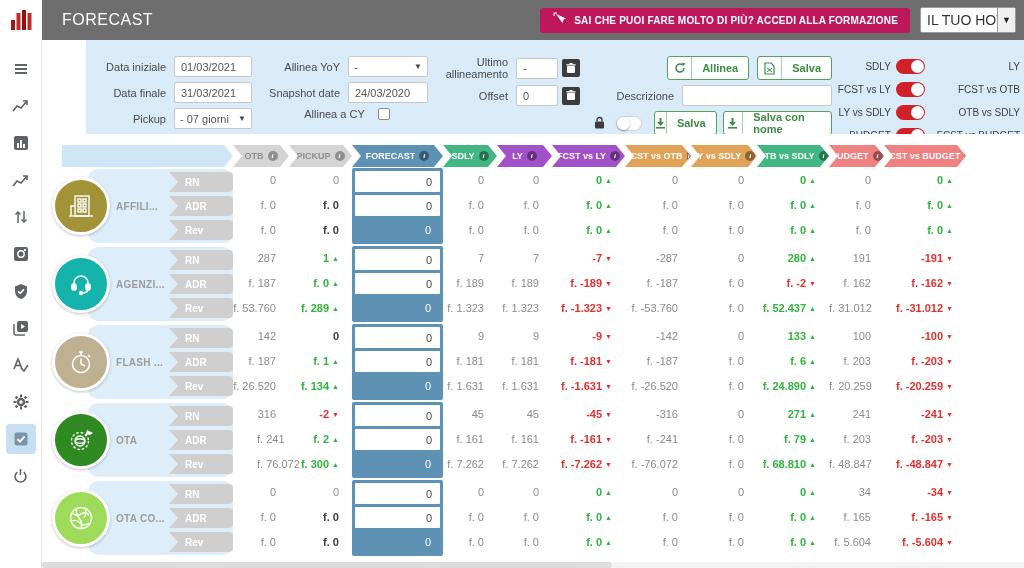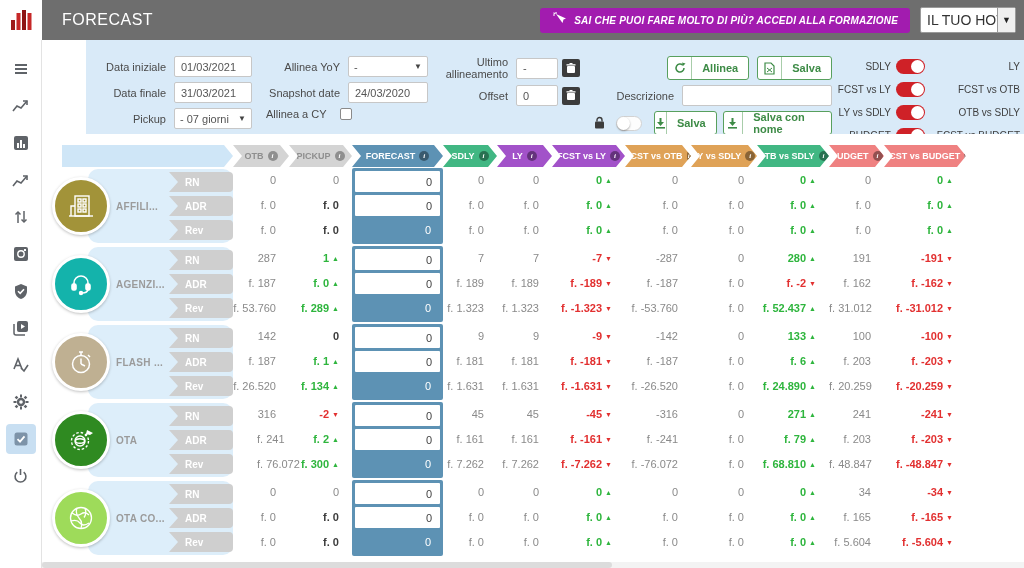--- a/index.html
+++ b/index.html
@@ -13,22 +13,22 @@
   .side-items { display:flex; flex-direction:column; align-items:center; gap:7px; padding-top:14px; }
   .side-item { width:30px; height:30px; display:flex; align-items:center; justify-content:center;
     border-radius:4px; color:#5f6368; cursor:pointer; }
   .side-item svg { display:block; }
   .side-item.active { background:#c8dff2; }
 
   
   .topbar { position:absolute; left:42px; top:0; width:982px; height:40px; background:#6e6e6e;
     display:flex; align-items:center; }
   .page-title { color:#fff; font-size:16px; letter-spacing:.5px; margin-left:20px; font-weight:400; }
-  .banner { margin-left:auto; background:#a21caf; border-radius:3px; height:25px; display:flex;
-    align-items:center; gap:7px; padding:0 12px; cursor:pointer;font-style:italic; }
+  .banner { margin-left:auto; background:#be185d; border-radius:3px; height:25px; display:flex;
+    align-items:center; gap:7px; padding:0 12px; cursor:pointer; }
   .banner-text { color:#fff; font-size:10px; font-weight:bold; letter-spacing:.2px; }
   .hotel-select { width:96px; height:26px; background:#fff; border:1px solid #9a9a9a; border-radius:2px;
     margin:0 8px 0 10px; display:flex; align-items:center; cursor:pointer; }
   .hotel-select .txt { flex:1; font-size:14px; color:#333; padding-left:6px; white-space:nowrap; overflow:hidden; }
   .hotel-select .arrow-box { width:18px; height:24px; border-left:1px solid #9a9a9a; background:#efefef;
     display:flex; align-items:center; justify-content:center; font-size:9px; color:#222; }
 
   
   .filters { position:absolute; left:42px; top:40px; width:982px; height:94px; background:#d9eaf8;
     display:flex; padding:16px 10px 0 18px; font-size:11px; color:#4a4a4a;margin-left:44px; }
@@ -37,21 +37,21 @@
   .tinput { background:#fff; border:1px solid #c7c7c7; border-radius:2px; height:21px; font-size:11px;
     color:#555; padding:0 6px; font-family:"Liberation Sans", sans-serif; }
   .fselect { background:#fff; border:1px solid #c7c7c7; border-radius:2px; height:21px; display:flex;
     align-items:center; padding:0 5px; cursor:pointer; color:#555; }
   .fselect .car { margin-left:auto; font-size:8px; color:#444; }
   .fcol1 .flabel { width:70px; }
   .fcol1 .tinput, .fcol1 .fselect { width:78px; }
   .fcol2 { margin-left:14px; }
   .fcol2 .flabel { width:82px; }
   .fcol2 .tinput, .fcol2 .fselect { width:80px; }
-  .cy-row { justify-content:flex-start; }
+  .cy-row { justify-content:center; }
   .checkbox { width:12px; height:12px; border:1px solid #8a8a8a; border-radius:2px; background:#fff;
     margin-left:5px; cursor:pointer; }
   .fcol3 { margin-left:12px; }
   .fcol3 .flabel { width:76px; }
   .fcol3 .tinput { width:42px; }
   .trash-btn { width:18px; height:18px; background:#3c3c3c; border:none; border-radius:2px; margin-left:4px;
     display:flex; align-items:center; justify-content:center; cursor:pointer; }
   .fcol4 { margin-left:14px; width:238px; display:flex; flex-direction:column; }
   .gbtn { background:#fff; border:1px solid #58a05e; border-radius:3px; height:24px; display:flex;
     align-items:stretch; cursor:pointer; overflow:hidden; }

